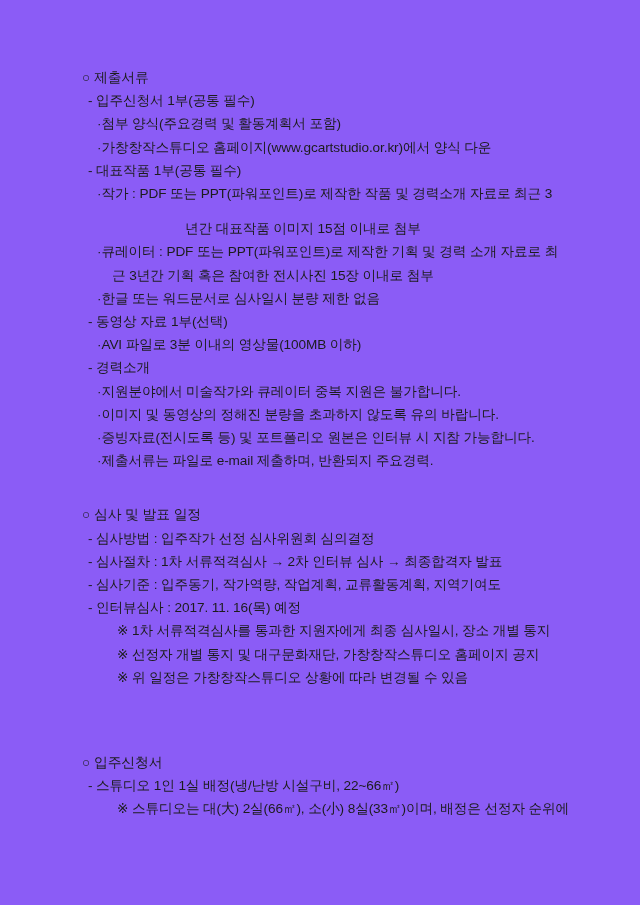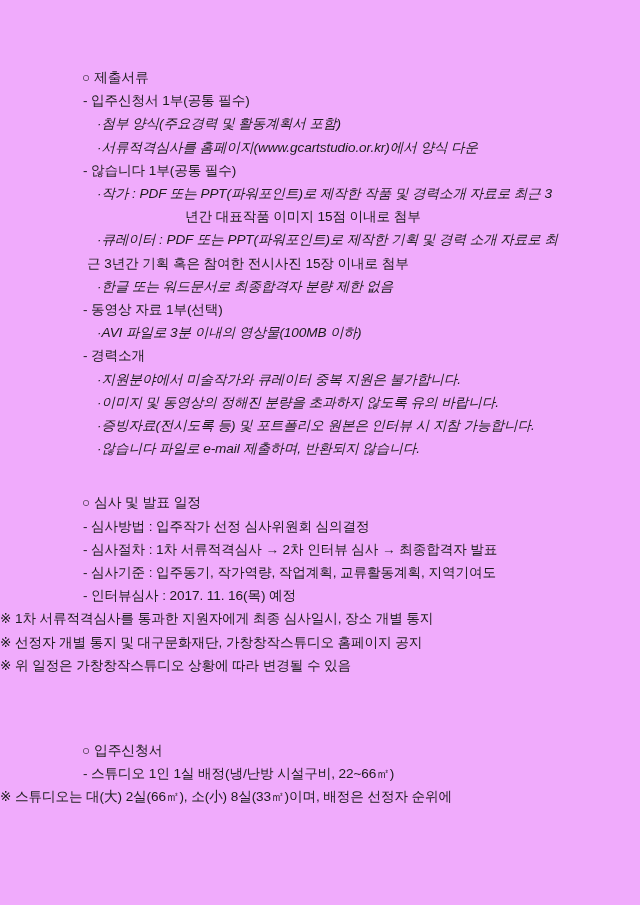--- a/index.html
+++ b/index.html
@@ -10,21 +10,21 @@
   }
   body {
     font-family: "Liberation Sans", "DejaVu Sans", sans-serif;
     color: #1a1a1a;
     -webkit-font-smoothing: antialiased;
   }
   .page {
     position: relative;
     width: 640px;
     height: 905px;
-    background: #f0abfc;
+    background: #8b5cf6;
     overflow: hidden;
     box-sizing: border-box;
     padding: 0;
   }
   .doc-body {
     position: absolute;
     left: 0;
     top: 66px;
     width: 640px;
   }
@@ -33,58 +33,58 @@
   .line {
     font-size: 13.6px;
     line-height: 23.2px;
     white-space: pre;
     letter-spacing: -0.1px;
     color: #1c1c1c;
   }
 
   
   .lvl-section  { padding-left: 82px; }   
-  .lvl-dash     { padding-left: 64px; margin-left: 19px; }   
-  .lvl-dot      { padding-left: 97px; font-style: italic; }   
-  .lvl-cont-1   { padding-left: 185px; }  
-  .lvl-cont-2   { padding-left: 87px; }  
-  .lvl-note     { }  
+  .lvl-dash     { padding-left: 88px; }   
+  .lvl-dot      { padding-left: 97px; }   
+  .lvl-cont-1   { padding-left: 185px; margin-top: 12px; }  
+  .lvl-cont-2   { padding-left: 112px; }  
+  .lvl-note     { padding-left: 117px; }  
 
   .line.section-head {
     font-size: 13.8px;
   }
   .spacer-md { height: 31px; }
   .spacer-lg { height: 62px; }
 </style>
 </head>
 <body style="background: rgb(255, 255, 255); color: rgb(28, 28, 28);">
 
 <div class="page">
 
   <div class="doc-body">
 
     <div>
       <div class="line section-head lvl-section">○ 제출서류</div>
 
       <div class="line lvl-dash">- 입주신청서 1부(공통 필수)</div>
       <div class="line lvl-dot">·첨부 양식(주요경력 및 활동계획서 포함)</div>
-      <div class="line lvl-dot">·서류적격심사를 홈페이지(www.gcartstudio.or.kr)에서 양식 다운</div>
-      <div class="line lvl-dash">- 않습니다 1부(공통 필수)</div>
+      <div class="line lvl-dot">·가창창작스튜디오 홈페이지(www.gcartstudio.or.kr)에서 양식 다운</div>
+      <div class="line lvl-dash">- 대표작품 1부(공통 필수)</div>
       <div class="line lvl-dot">·작가 : PDF 또는 PPT(파워포인트)로 제작한 작품 및 경력소개 자료로 최근 3</div>
       <div class="line lvl-cont-1">년간 대표작품 이미지 15점 이내로 첨부</div>
       <div class="line lvl-dot">·큐레이터 : PDF 또는 PPT(파워포인트)로 제작한 기획 및 경력 소개 자료로 최</div>
       <div class="line lvl-cont-2">근 3년간 기획 혹은 참여한 전시사진 15장 이내로 첨부</div>
-      <div class="line lvl-dot">·한글 또는 워드문서로 최종합격자 분량 제한 없음</div>
+      <div class="line lvl-dot">·한글 또는 워드문서로 심사일시 분량 제한 없음</div>
       <div class="line lvl-dash">- 동영상 자료 1부(선택)</div>
       <div class="line lvl-dot">·AVI 파일로 3분 이내의 영상물(100MB 이하)</div>
       <div class="line lvl-dash">- 경력소개</div>
       <div class="line lvl-dot">·지원분야에서 미술작가와 큐레이터 중복 지원은 불가합니다.</div>
       <div class="line lvl-dot">·이미지 및 동영상의 정해진 분량을 초과하지 않도록 유의 바랍니다.</div>
       <div class="line lvl-dot">·증빙자료(전시도록 등) 및 포트폴리오 원본은 인터뷰 시 지참 가능합니다.</div>
-      <div class="line lvl-dot">·않습니다 파일로 e-mail 제출하며, 반환되지 않습니다.</div>
+      <div class="line lvl-dot">·제출서류는 파일로 e-mail 제출하며, 반환되지 주요경력.</div>
     </div>
 
     <div class="spacer-md"></div>
 
     <div>
       <div class="line section-head lvl-section">○ 심사 및 발표 일정</div>
 
       <div class="line lvl-dash">- 심사방법 : 입주작가 선정 심사위원회 심의결정</div>
       <div class="line lvl-dash">- 심사절차 : 1차 서류적격심사 → 2차 인터뷰 심사 → 최종합격자 발표</div>
       <div class="line lvl-dash">- 심사기준 : 입주동기, 작가역량, 작업계획, 교류활동계획, 지역기여도</div>

